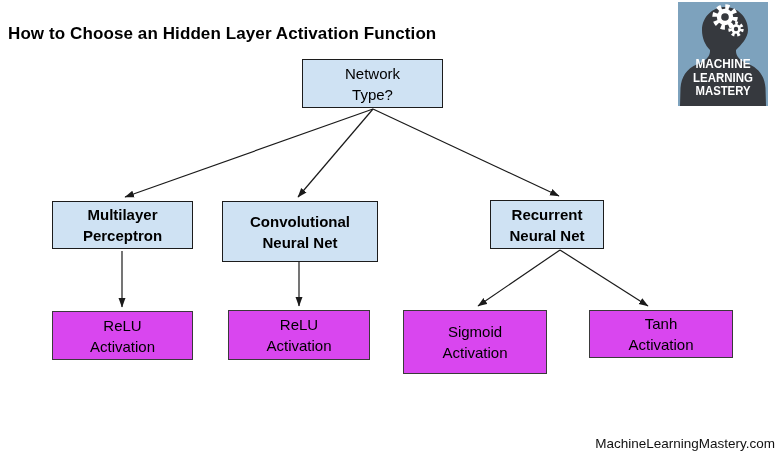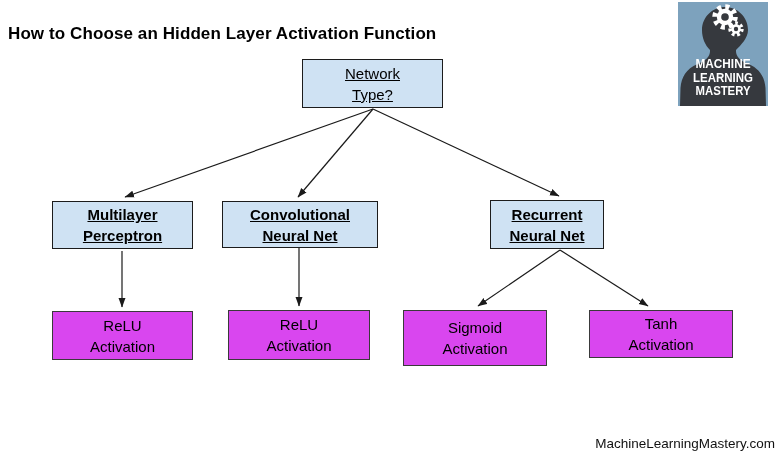--- a/index.html
+++ b/index.html
@@ -38,21 +38,20 @@
     white-space: pre-line;
     font-size: 15px;
     line-height: 21px;
     color: #000000;
     background: #d946ef;
     border: 1px solid #3a3a3a;
   }
   .node.blue {
     background: #cfe2f3;
     border: 1.5px solid #1c1c1c;
-    text-decoration: underline;
   }
   .node.bold { font-weight: bold; }
   .logo {
     position: absolute;
     left: 678px;
     top: 2px;
     width: 90px;
     height: 104px;
   }
   .footer-text {
@@ -86,33 +85,33 @@
       <line x1="560" y1="250" x2="648" y2="306" marker-end="url(#ah)"></line>
     </g>
   </svg>
 
   <div class="node blue" style="left:302px;top:59px;width:141px;height:49px">Network
 Type?</div>
 
   <div class="node blue bold" style="left:52px;top:201px;width:141px;height:48px">Multilayer
 Perceptron</div>
 
-  <div class="node blue bold" style="left:222px;top:201px;width:156px;height:47px">Convolutional
+  <div class="node blue bold" style="left:222px;top:201px;width:156px;height:61px">Convolutional
 Neural Net</div>
 
   <div class="node blue bold" style="left:490px;top:200px;width:114px;height:49px">Recurrent
 Neural Net</div>
 
   <div class="node" style="left:52px;top:311px;width:141px;height:49px">ReLU
 Activation</div>
 
   <div class="node" style="left:228px;top:310px;width:142px;height:50px">ReLU
 Activation</div>
 
-  <div class="node" style="left:403px;top:310px;width:144px;height:56px">Sigmoid
+  <div class="node" style="left:403px;top:310px;width:144px;height:64px">Sigmoid
 Activation</div>
 
   <div class="node" style="left:589px;top:310px;width:144px;height:48px">Tanh
 Activation</div>
 
   <svg class="logo" viewBox="0 0 90 104" xmlns="http://www.w3.org/2000/svg">
     <rect x="0" y="0" width="90" height="104" fill="#7da2bd"></rect>
     <path fill="#36393e" d="M47 5
              C34.5 5 24 15 24 28
              C24 36 27 43 32 48

